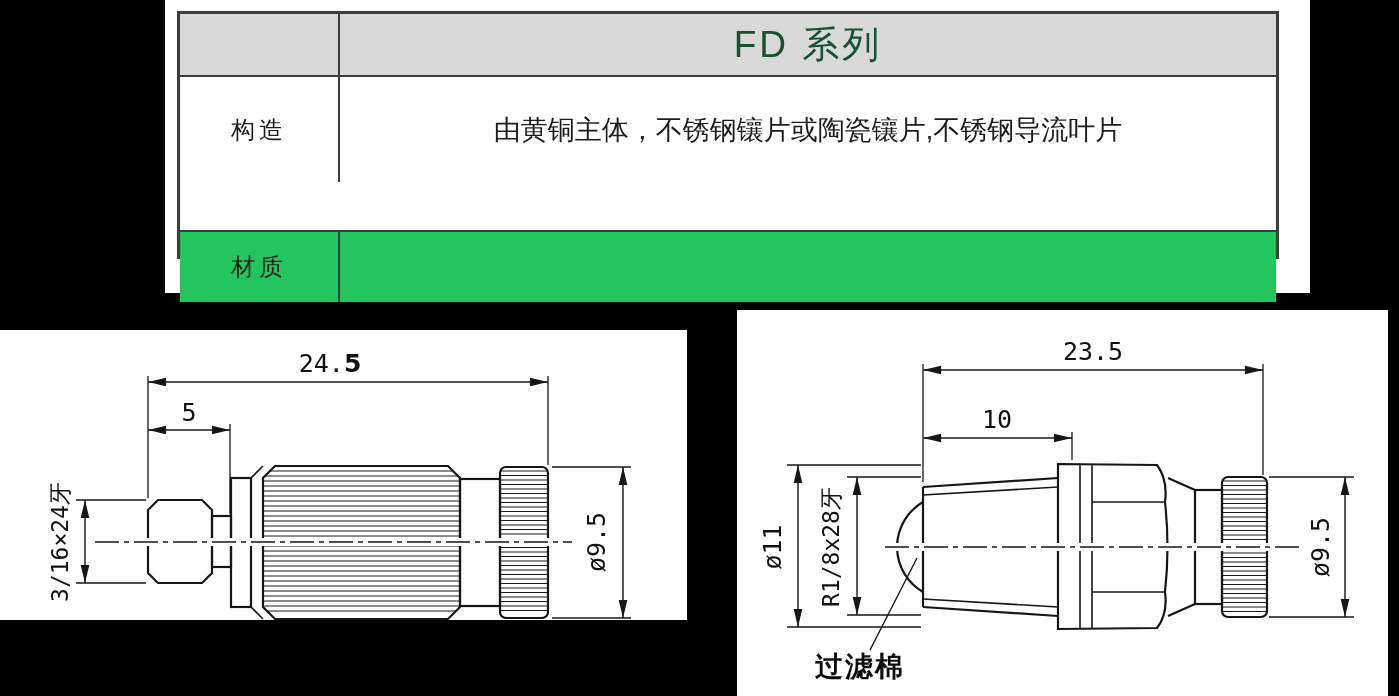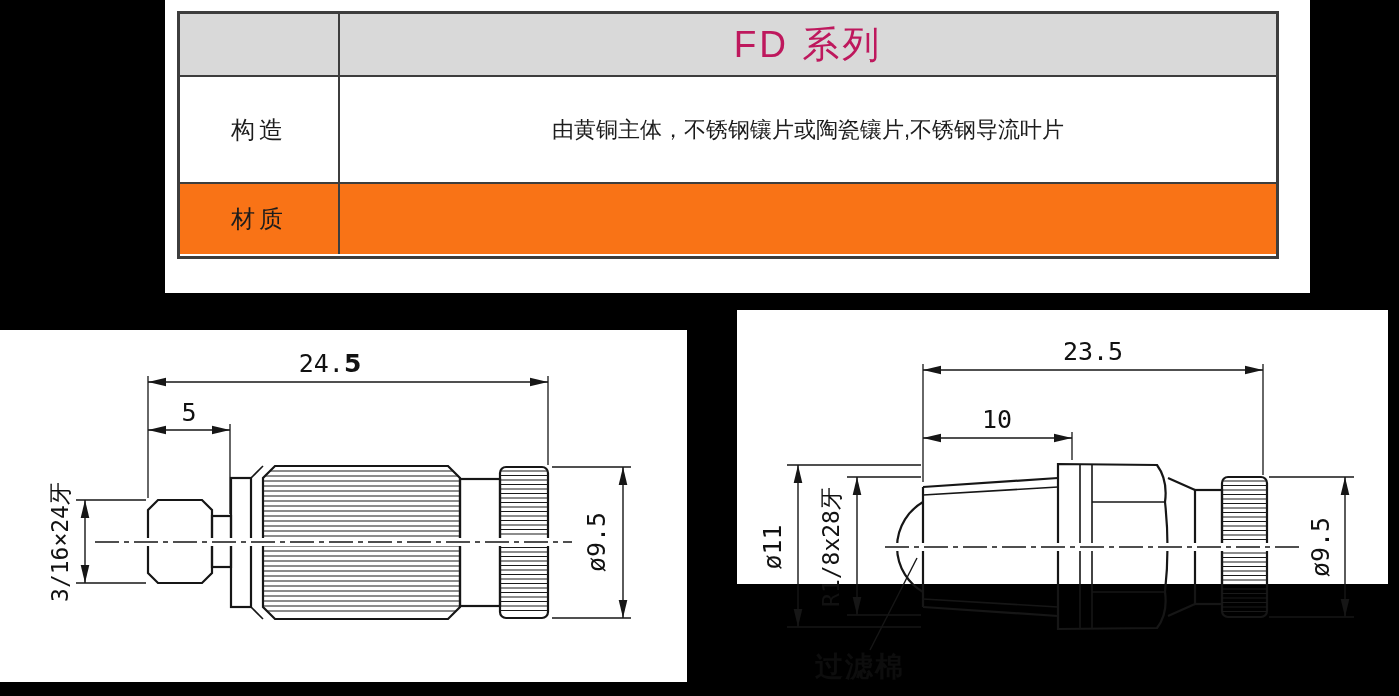--- a/index.html
+++ b/index.html
@@ -3,44 +3,44 @@
 <meta charset="utf-8">
 <style>
   html,body{margin:0;padding:0;}
   body{
     width:1399px;height:696px;position:relative;overflow:hidden;
     background:#000000;
     font-family:"Liberation Sans","DejaVu Sans",sans-serif;
   }
   .panel{position:absolute;background:#ffffff;}
   #panel-top{left:165px;top:0;width:1145px;height:293px;}
-  #panel-left{left:0;top:330px;width:687px;height:352px;}
-  #panel-right{left:737px;top:310px;width:651px;height:274px;}
+  #panel-left{left:0;top:330px;width:687px;height:290px;}
+  #panel-right{left:737px;top:310px;width:651px;height:386px;}
 
   
   .spec-table{
     position:absolute;left:12px;top:11px;width:1102px;height:248px;
     border:3px solid #3d3d3d;box-sizing:border-box;
     color:#1c1c1c;
   }
   .spec-row{display:flex;box-sizing:border-box;border-top:2px solid #3d3d3d;}
   .spec-row:first-child{border-top:none;}
   .spec-row.header{height:61px;background:#d9d9d9;}
   .spec-row.r-build{height:107px;background:#ffffff;}
-  .spec-row.r-material{height:72px;background:#f97316;}
+  .spec-row.r-material{height:72px;background:#22c55e;margin-top:48px;}
   .cell-label{
     width:160px;flex:0 0 160px;border-right:2px solid #3d3d3d;box-sizing:border-box;
     display:flex;align-items:center;justify-content:center;
     font-size:24px;letter-spacing:4px;
   }
   .cell-content{
     flex:1;display:flex;flex-direction:column;align-items:center;justify-content:center;
-    text-align:center;font-size:22px;line-height:40px;
-  }
-  .spec-row.header .cell-content{font-size:37px;letter-spacing:3px;color:#be185d;}
+    text-align:center;font-size:27px;line-height:40px;
+  }
+  .spec-row.header .cell-content{font-size:37px;letter-spacing:3px;color:#14532d;}
 
   
   svg{display:block;}
   .outline{fill:none;stroke:#161616;stroke-width:2.2;stroke-linejoin:miter;}
   .thin{fill:none;stroke:#161616;stroke-width:1.6;}
   .dimline{fill:none;stroke:#161616;stroke-width:1.4;}
   .extline{fill:none;stroke:#161616;stroke-width:1.3;}
   .centerline{fill:none;stroke:#161616;stroke-width:1.6;stroke-dasharray:24 5 5 5;}
   .center-under{fill:none;stroke:#ffffff;stroke-width:8;}
   .knurl-group line{stroke:#1a1a1a;stroke-width:1.1;}

